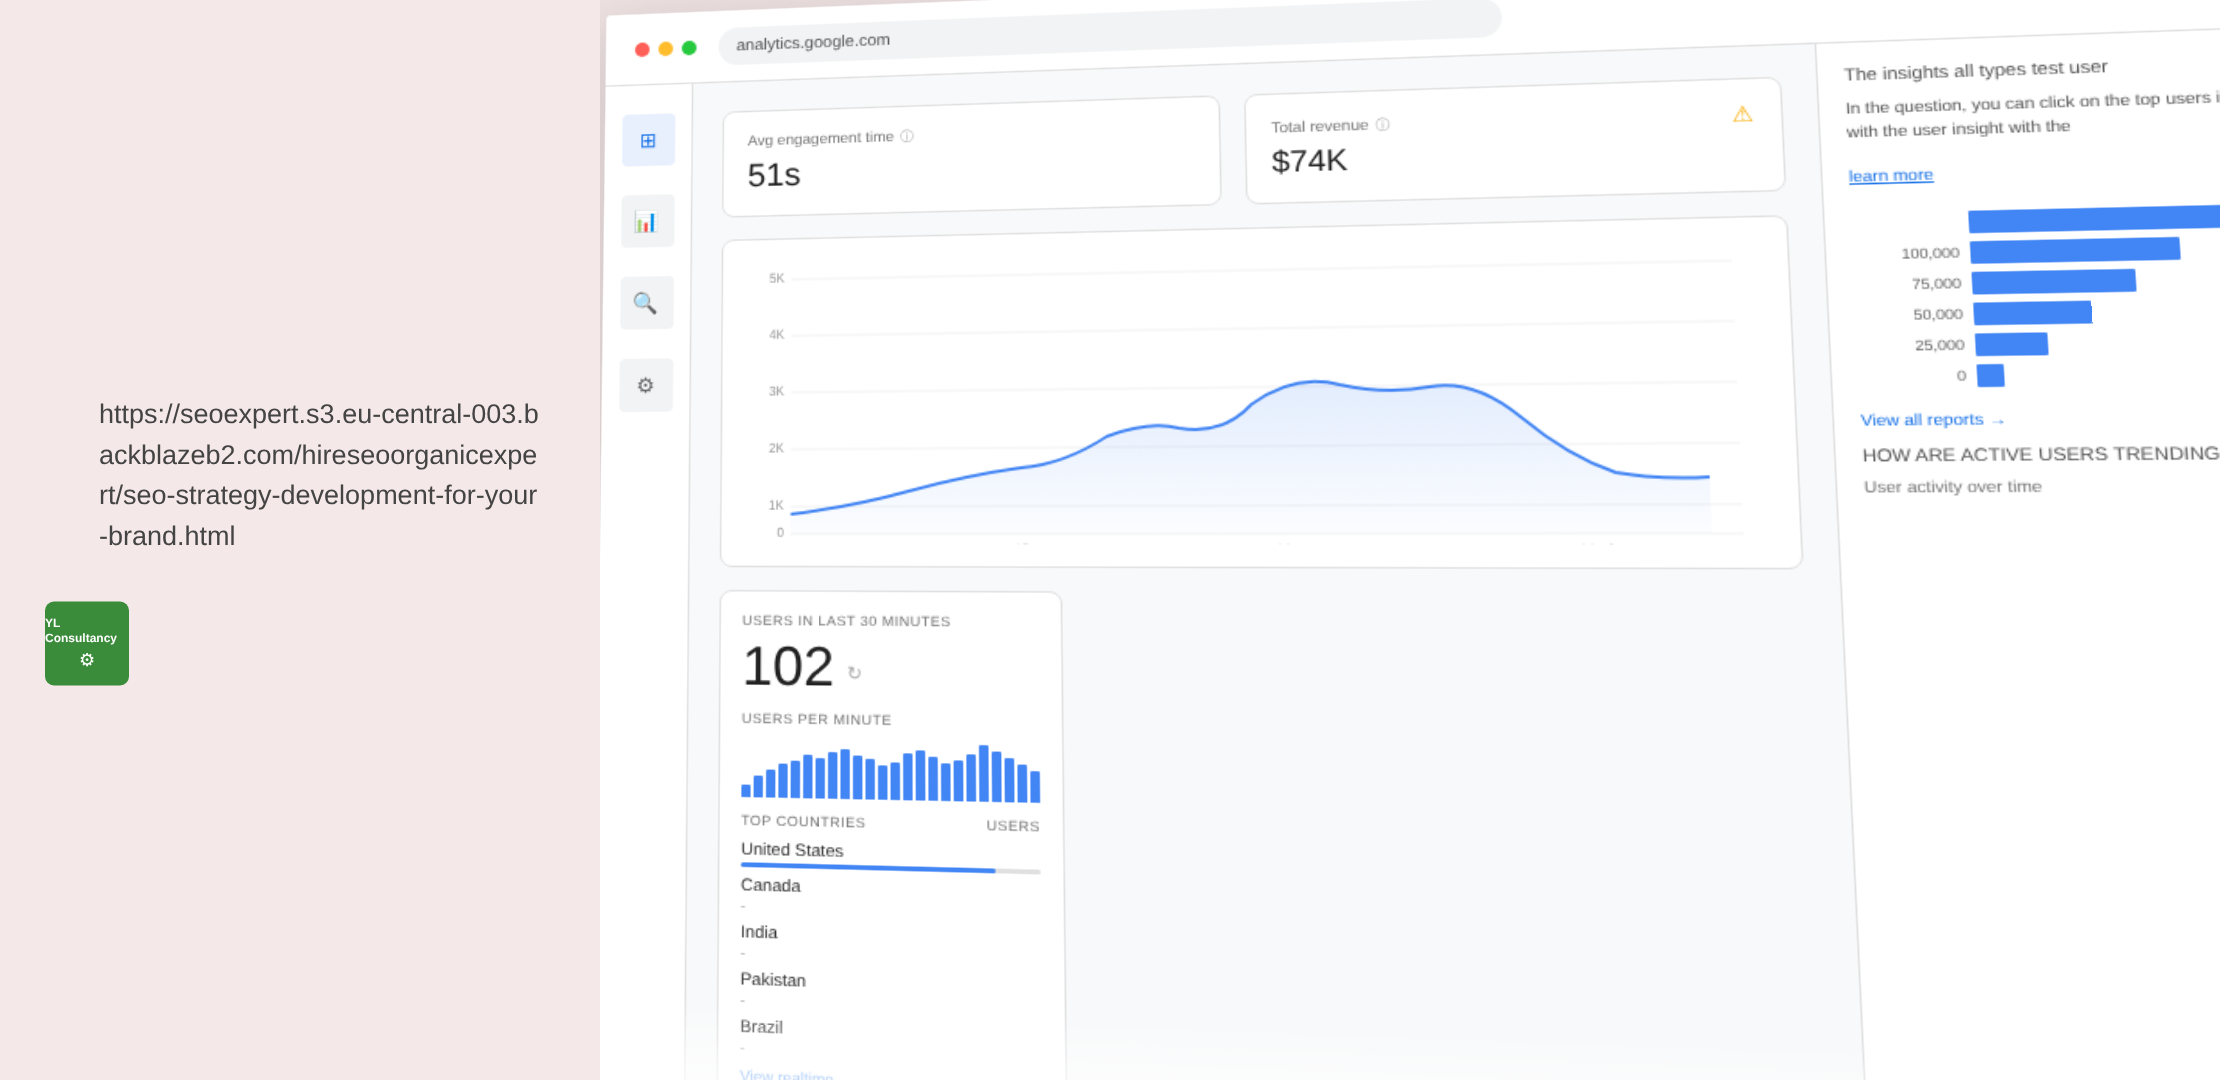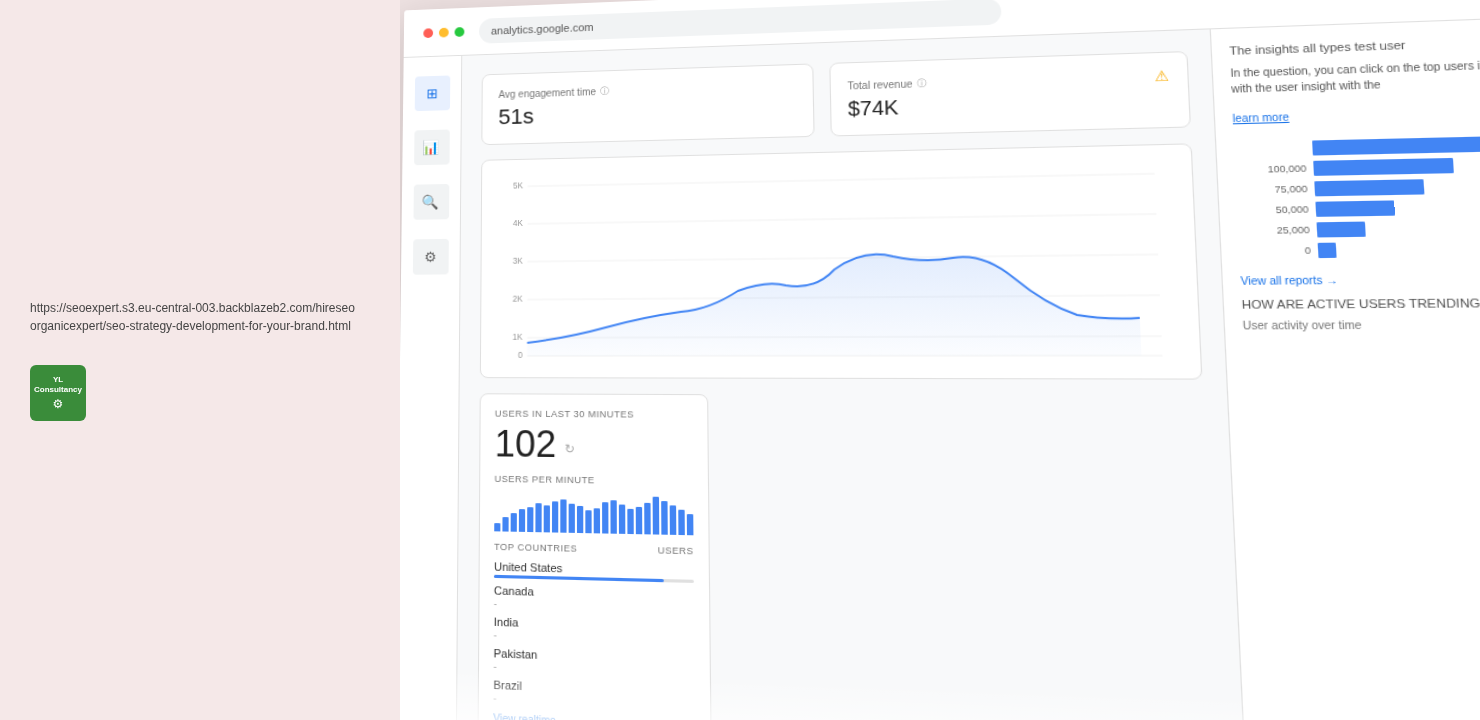--- a/index.html
+++ b/index.html
@@ -27,44 +27,45 @@
 
     .left-panel h1 {
       font-size: 36px;
       font-weight: 700;
       color: #111;
       line-height: 1.2;
       margin-bottom: 20px;
     }
 
     .left-panel .url {
-      font-size: 12px;
+      font-size: 18px;
       color: #444;
       word-break: break-all;
       line-height: 1.5;
       margin-bottom: 30px;
+      margin-left: 36px;
     }
 
     .favicon-box {
       width: 56px;
       height: 56px;
       background: #3a8c3a;
       border-radius: 6px;
       display: flex;
       flex-direction: column;
       align-items: center;
       justify-content: center;
       gap: 3px;
     }
 
     .favicon-box .fav-text {
       color: white;
       font-size: 8px;
       font-weight: bold;
-      text-align: center;
+      text-align: left;
       line-height: 1.2;
     }
 
     .favicon-box .fav-icon {
       color: white;
       font-size: 12px;
     }
 
     
     .right-panel {

